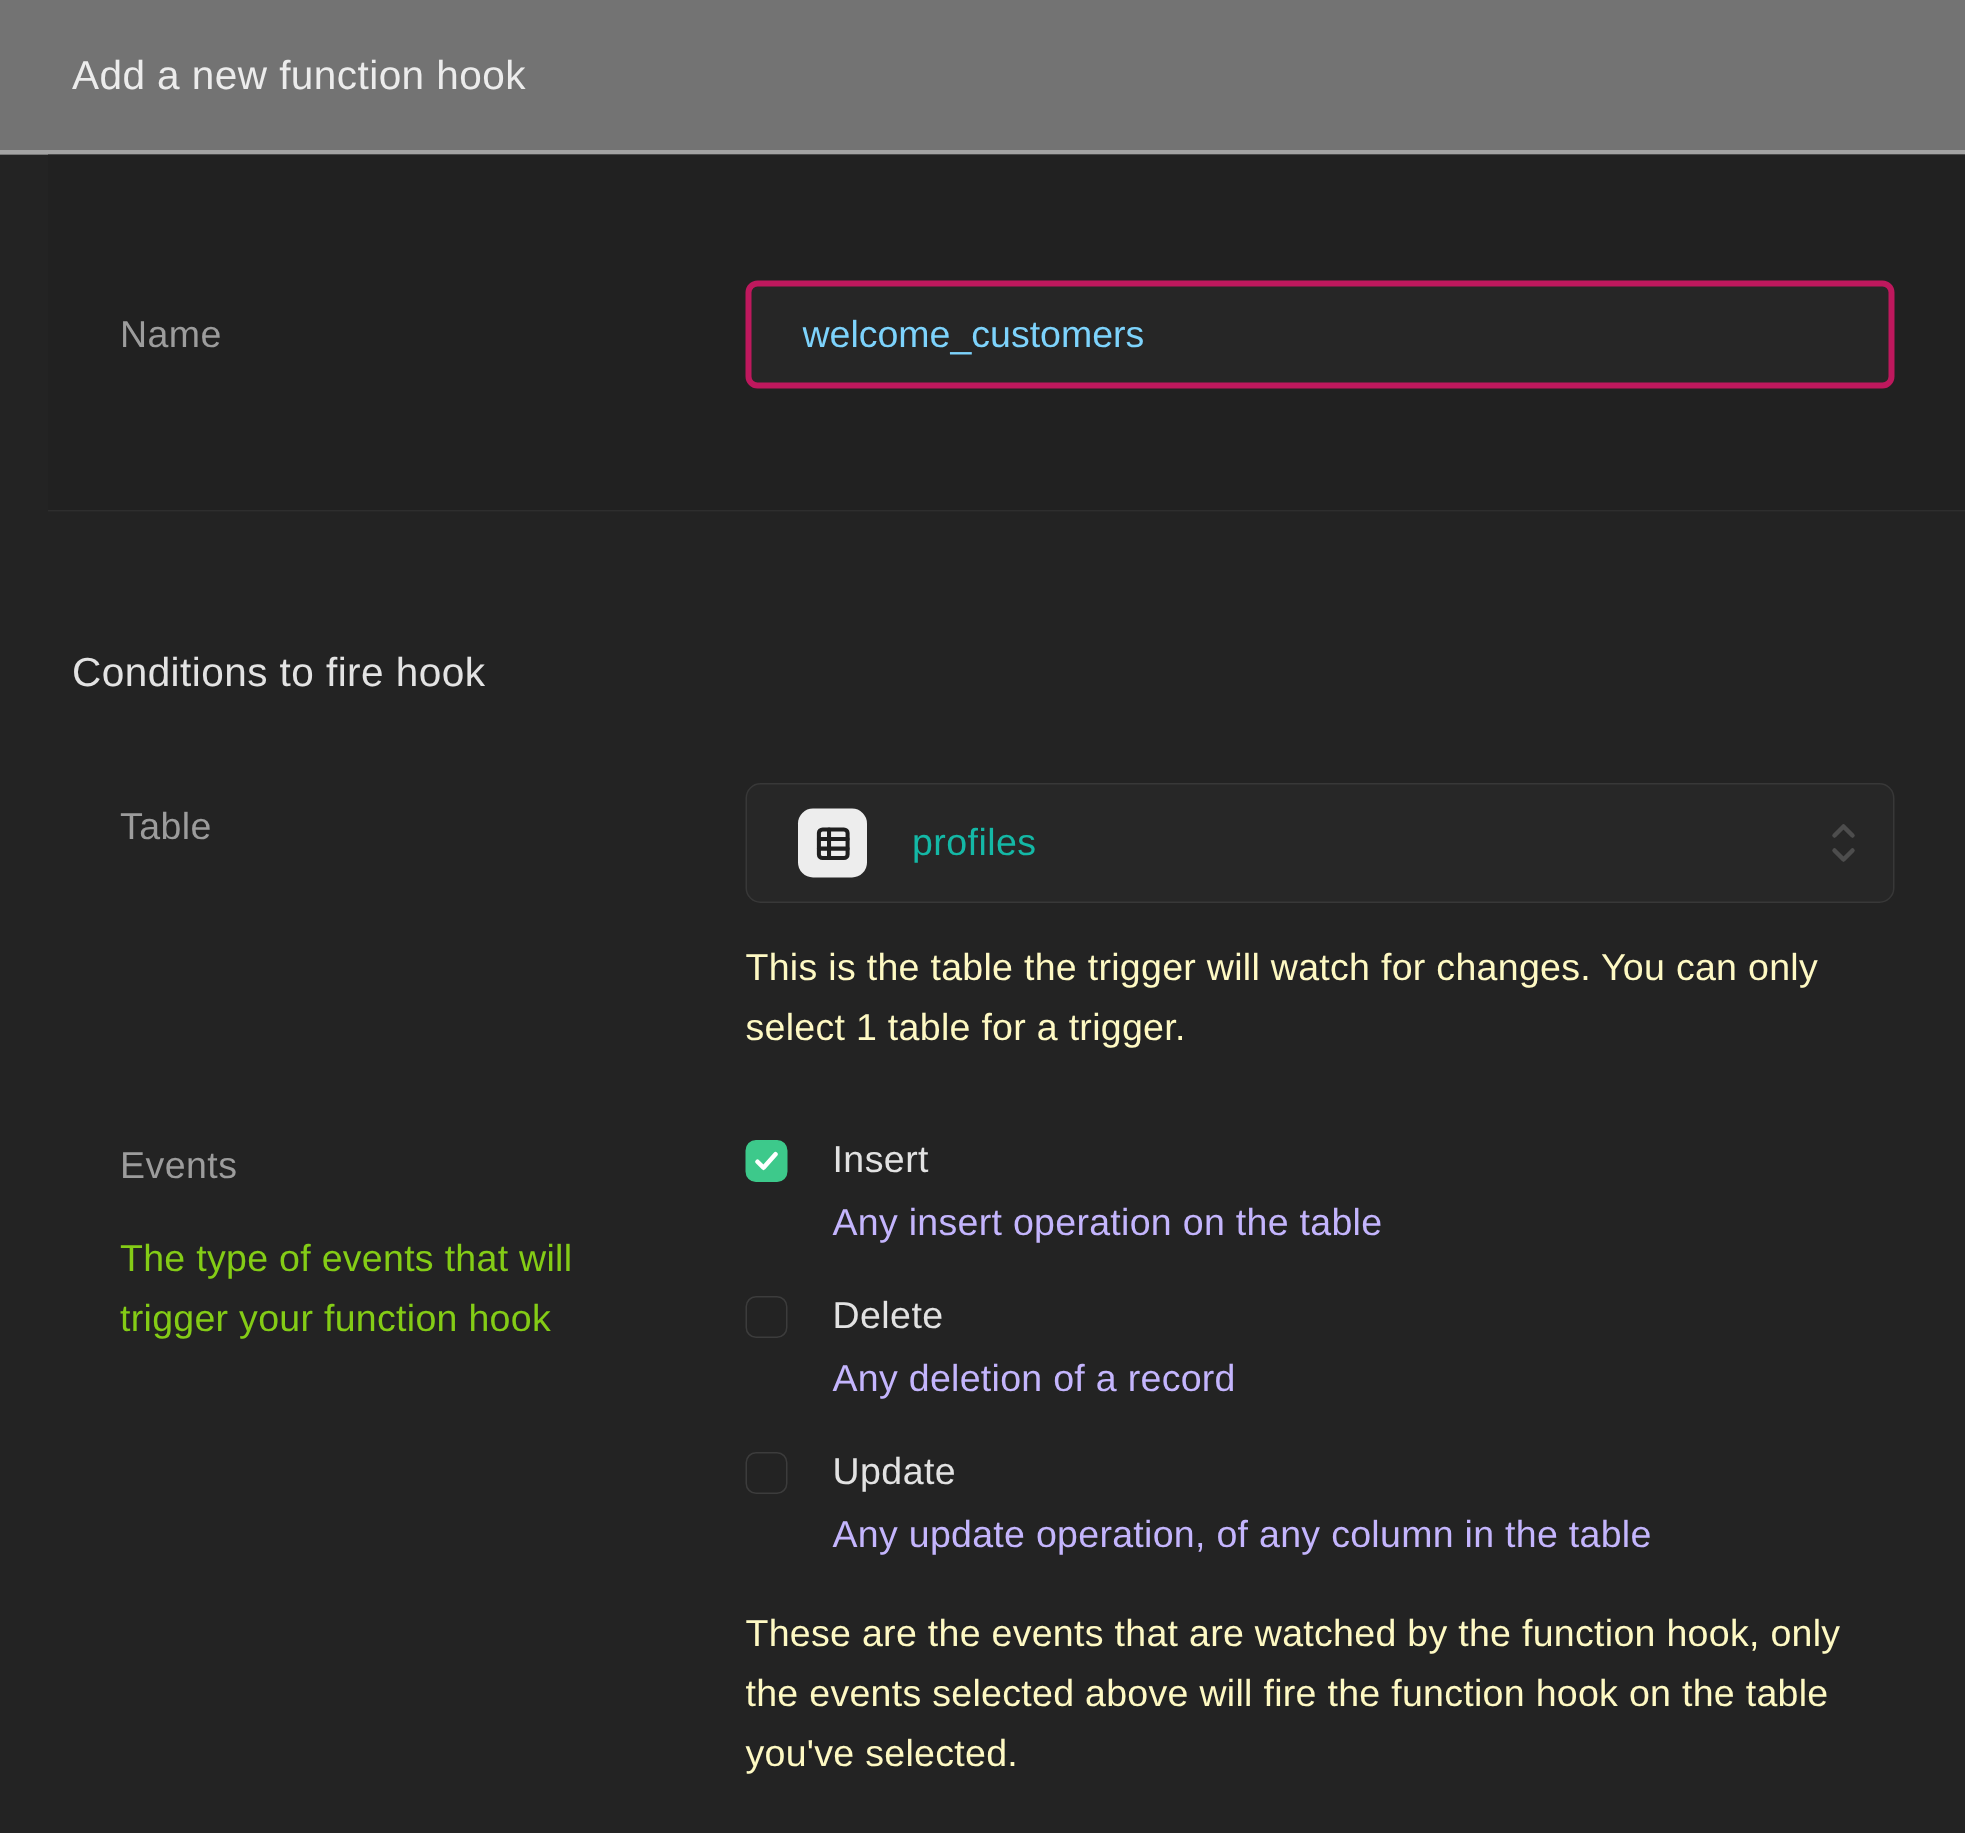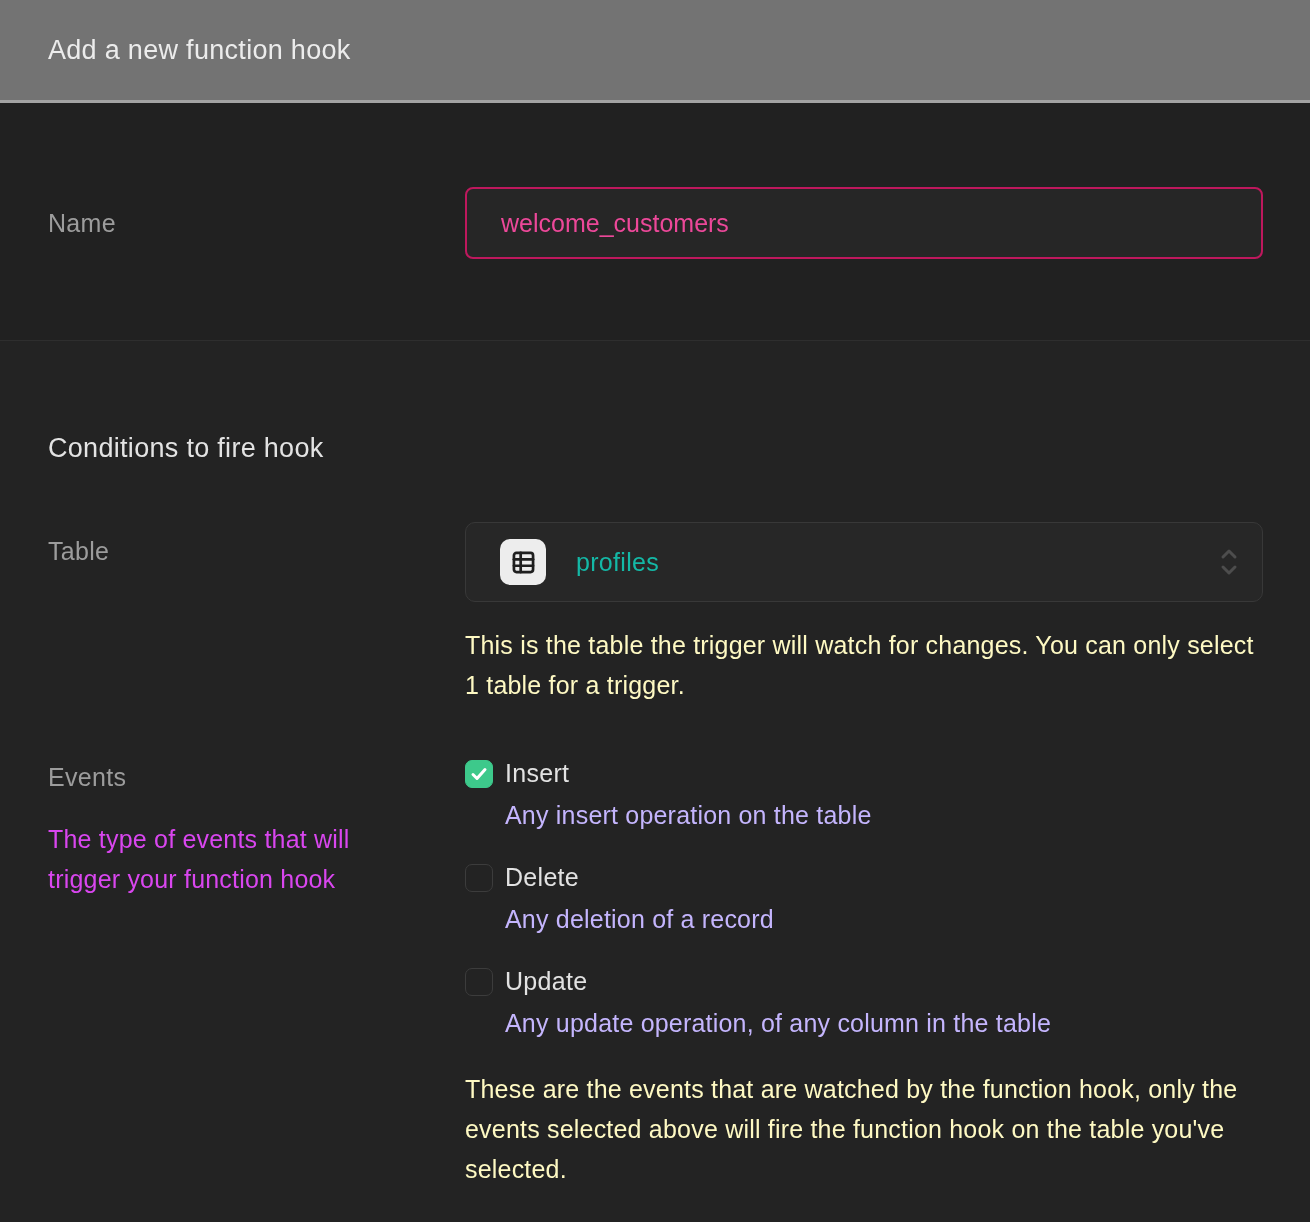--- a/index.html
+++ b/index.html
@@ -16,36 +16,36 @@
   .panel-header {
     height:103px; flex:0 0 103px;
     display:flex; align-items:center;
     padding:0 48px;
     border-bottom:3px solid #a3a3a3;
     background:#737373;
   }
   .panel-title { font-size:27px; font-weight:400; color:#ececec; letter-spacing:.3px; }
 
   
-  .row { display:grid; grid-template-columns:417px 1fr; padding-left:48px; padding-right:47px; }
+  .row { display:grid; grid-template-columns:417px 1fr; padding-left:48px; padding-right:47px;margin-left:32px; }
   .field-label { font-size:25px; color:#9c9c9c; letter-spacing:.3px; }
 
   
   .section-name {
     background:#212121;
     border-bottom:1px solid #2e2e2e;
     padding-top:84px; padding-bottom:81px;
     align-items:center;
   }
   .text-input {
     width:100%; height:72px;
     background:#262626;
-    border:2px solid #be185d;
+    border:4px solid #be185d;
     border-radius:8px;
-    color:#ec4899;
+    color:#7dd3fc;
     font-family:"Liberation Sans", sans-serif;
     font-size:25px;
     padding:0 34px;
     outline:none;
   }
 
   
   .section-conditions { padding-top:92px; padding-bottom:40px; }
   .section-heading { font-size:27px; font-weight:400; color:#e3e3e3; letter-spacing:.3px; padding-left:48px; }
 
@@ -72,27 +72,27 @@
   .help-text {
     font-size:25px; line-height:40px; color:#fef9c3;
     letter-spacing:.2px;
     margin-top:23px;
   }
 
   
   .row-events { margin-top:52px; }
   .events-left .field-label { margin-top:6px; }
   .events-left-desc {
-    font-size:25px; line-height:40px; color:#d946ef;
+    font-size:25px; line-height:40px; color:#84cc16;
     margin-top:27px; letter-spacing:.2px;
     max-width:360px;
   }
 
   .checkbox-row {
-    display:grid; grid-template-columns:28px 1fr; column-gap:12px;
+    display:grid; grid-template-columns:28px 1fr; column-gap:30px;
     margin-bottom:31px;
   }
   .checkbox {
     width:28px; height:28px; margin-top:3px;
     border:1px solid #3c3c3c; border-radius:7px;
     background:transparent;
     display:flex; align-items:center; justify-content:center;
     cursor:pointer;
   }
   .checkbox svg { display:none; }

